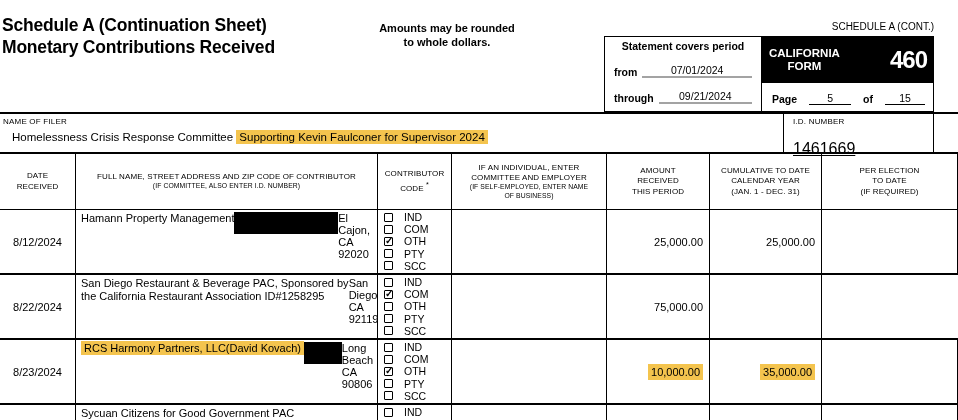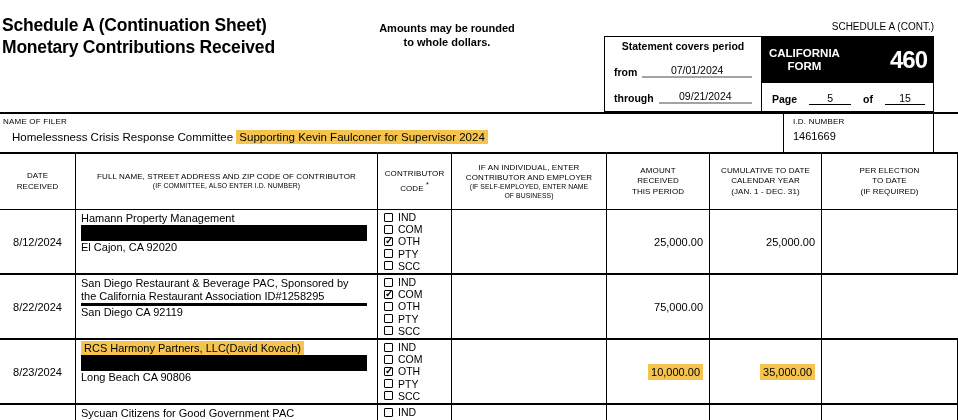--- a/index.html
+++ b/index.html
@@ -30,45 +30,45 @@
   .form-page-row { flex:1; display:flex; align-items:flex-end; gap:12px; padding:0 8px 6px 10px; font-size:10.5px; font-weight:bold; }
   .page-blank { border-bottom:1px solid #000; text-align:center; font-weight:normal; font-size:10.5px; }
   .page-blank.cur { width:42px; } .page-blank.tot { width:40px; }
 
   
   #filer-row { position:absolute; left:0; top:112px; width:958px; height:40px; border-top:2px solid #000; }
   #filer-label { position:absolute; left:3px; top:3px; font-size:8px; letter-spacing:0.2px; }
   #filer-name { position:absolute; left:12px; top:17px; font-size:11.5px; white-space:nowrap; }
   #id-box { position:absolute; left:783px; top:0; width:151px; height:40px; border-left:1.5px solid #000; border-right:1.5px solid #000; padding:3px 4px 0 9px; }
   #id-label { font-size:8px; letter-spacing:0.2px; }
-  #id-value { font-size:11px; margin-top:4px; }
+  #id-value { font-size:16px; margin-top:14px;text-decoration:underline; }
 
   .hl { background: var(--hl, #F4C44E); padding:1px 3px; }
 
   
   #contrib-table { position:absolute; left:0; top:152px; width:958px; }
   .grid-row { display:grid; grid-template-columns:76px 302px 74px 155px 103px 112px 136px; width:958px; }
   .cell { border-right:1px solid #000; position:relative; overflow:hidden; }
 
   #header-row { height:58px; border-top:2px solid #000; border-bottom:1px solid #000; }
   .hcell { display:flex; flex-direction:column; justify-content:center; align-items:center; text-align:center; padding:2px 2px; }
   .hline { font-size:8px; line-height:1.3; letter-spacing:0.1px; }
   .hline.sub { font-size:6.8px; line-height:1.25; }
   .hline sup { font-size:0.9em; }
 
   .data-row { height:65px; border-bottom:2px solid #000; overflow:hidden; }
   .data-row.partial { height:15px; border-bottom:none; }
 
   .date-cell { display:flex; align-items:center; justify-content:center; font-size:11px; }
-  .name-cell { display:flex; flex-direction:column; justify-content:space-between; padding:2px 4px 20px 5px; font-size:11px; }
+  .name-cell { display:flex; flex-direction:row; justify-content:space-between; padding:2px 4px 0 5px; font-size:11px; }
   .name-line { line-height:1.18; white-space:nowrap; }
   .redaction-bar { height:22px; background: var(--redact, #000); width:calc(100% - 6px); }
   .city-line { line-height:1.1; }
   .code-cell { display:flex; flex-direction:column; justify-content:space-around; padding:1px 0 1px 6px; }
-  .code-opt { display:flex; align-items:center; gap:5px; height:12px; }
+  .code-opt { display:flex; align-items:center; gap:11px; height:12px; }
   .cb { width:9px; height:9px; border:1.3px solid #000; border-radius:1px; background:#fff; position:relative; flex:0 0 auto; }
   .cb.checked::after { content:"\2713"; position:absolute; left:0px; top:-3px; font-size:10px; font-weight:bold; color:#000; }
   .cb-label { font-size:10.5px; }
   .amt-cell { display:flex; align-items:center; justify-content:flex-end; padding-right:6px; font-size:11px; }
   .hl-amt { background: var(--hl, #F4C44E); padding:2px 3px; }
 </style>
 </head>
 <body>
 
 <div id="page">
@@ -134,21 +134,21 @@
         <div class="cell hcell">
           <div class="hline">FULL NAME, STREET ADDRESS AND ZIP CODE OF CONTRIBUTOR</div>
           <div class="hline sub">(IF COMMITTEE, ALSO ENTER I.D. NUMBER)</div>
         </div>
         <div class="cell hcell">
           <div class="hline">CONTRIBUTOR</div>
           <div class="hline">CODE <sup>*</sup></div>
         </div>
         <div class="cell hcell">
           <div class="hline">IF AN INDIVIDUAL, ENTER</div>
-          <div class="hline">CONTRIBUTOR AND EMPLOYER</div>
+          <div class="hline">COMMITTEE AND EMPLOYER</div>
           <div class="hline sub">(IF SELF-EMPLOYED, ENTER NAME</div>
           <div class="hline sub">OF BUSINESS)</div>
         </div>
         <div class="cell hcell">
           <div class="hline">AMOUNT</div>
           <div class="hline">RECEIVED</div>
           <div class="hline">THIS PERIOD</div>
         </div>
         <div class="cell hcell">
           <div class="hline">CUMULATIVE TO DATE</div>

